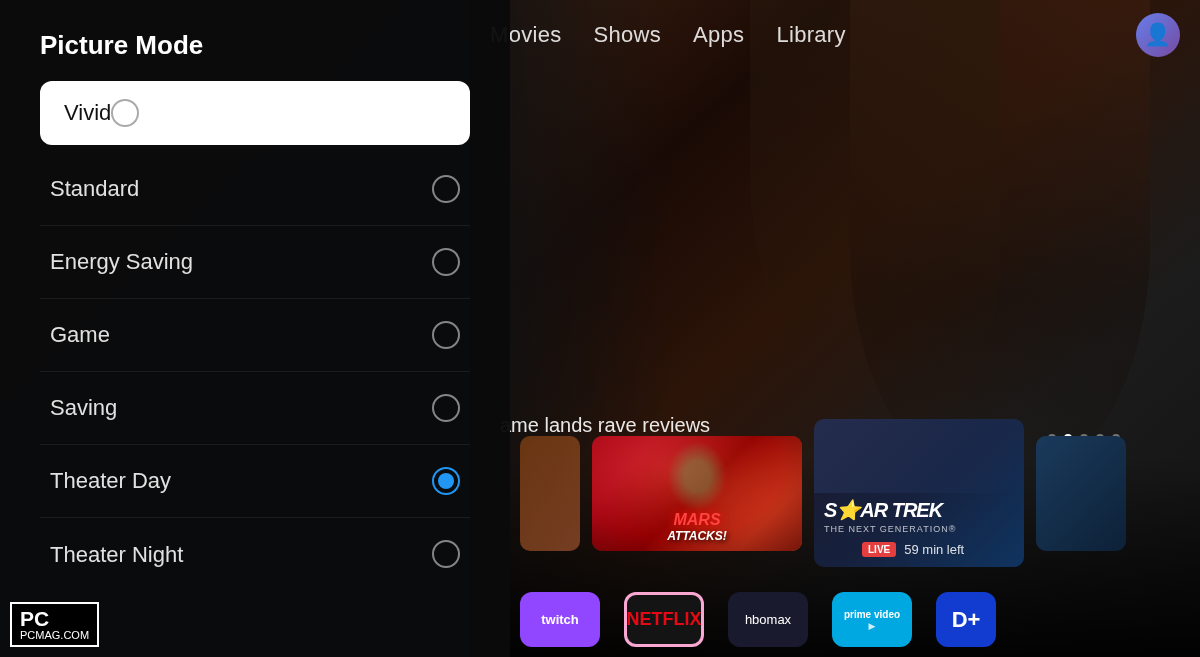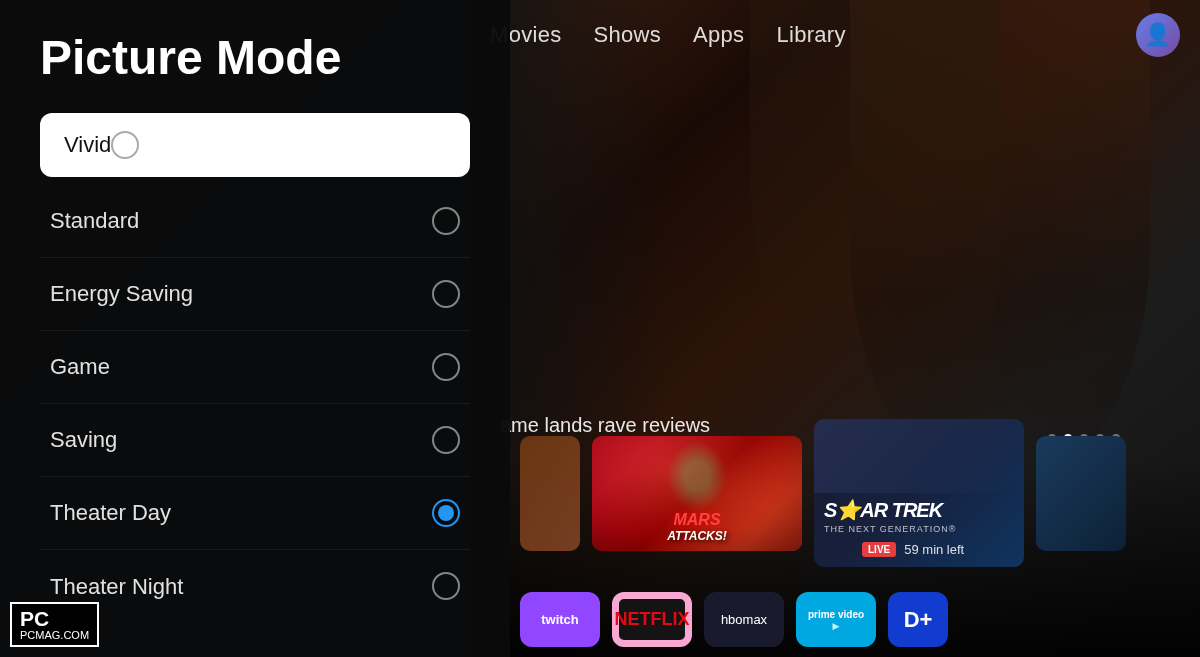--- a/index.html
+++ b/index.html
@@ -208,21 +208,21 @@
       overflow: hidden;
     }
 
     
     .app-row {
       position: absolute;
       bottom: 10px;
       left: 510px;
       right: 0;
       display: flex;
-      gap: 12px;
+      gap: 24px;
       align-items: center;
       z-index: 10;
       padding: 0 10px;
     }
 
     .app-icon {
       width: 80px;
       height: 55px;
       border-radius: 12px;
       display: flex;
@@ -231,21 +231,21 @@
       flex-shrink: 0;
       cursor: pointer;
     }
 
     .app-twitch {
       background: #9147ff;
     }
 
     .app-netflix {
       background: #141414;
-      border: 7px solid #f9a8d4;
+      border: 3px solid #f9a8d4;
     }
 
     .app-hbomax {
       background: #1a1a2e;
     }
 
     .app-prime {
       background: #00a8e1;
     }
 
@@ -287,23 +287,23 @@
       top: 0; left: 0;
       width: 510px;
       height: 657px;
       background: rgba(10,10,10,0.96);
       z-index: 20;
       padding: 30px 40px;
     }
 
     .panel-title {
       color: #fff;
-      font-size: 48px;
+      font-size: 26px;
       font-weight: 600;
-      margin-bottom: 28px;
+      margin-bottom: 20px;
     }
 
     
     .option-selected {
       background: #fff;
       border-radius: 12px;
       padding: 18px 24px;
       display: flex;
       align-items: center;
       justify-content: flex-start;

